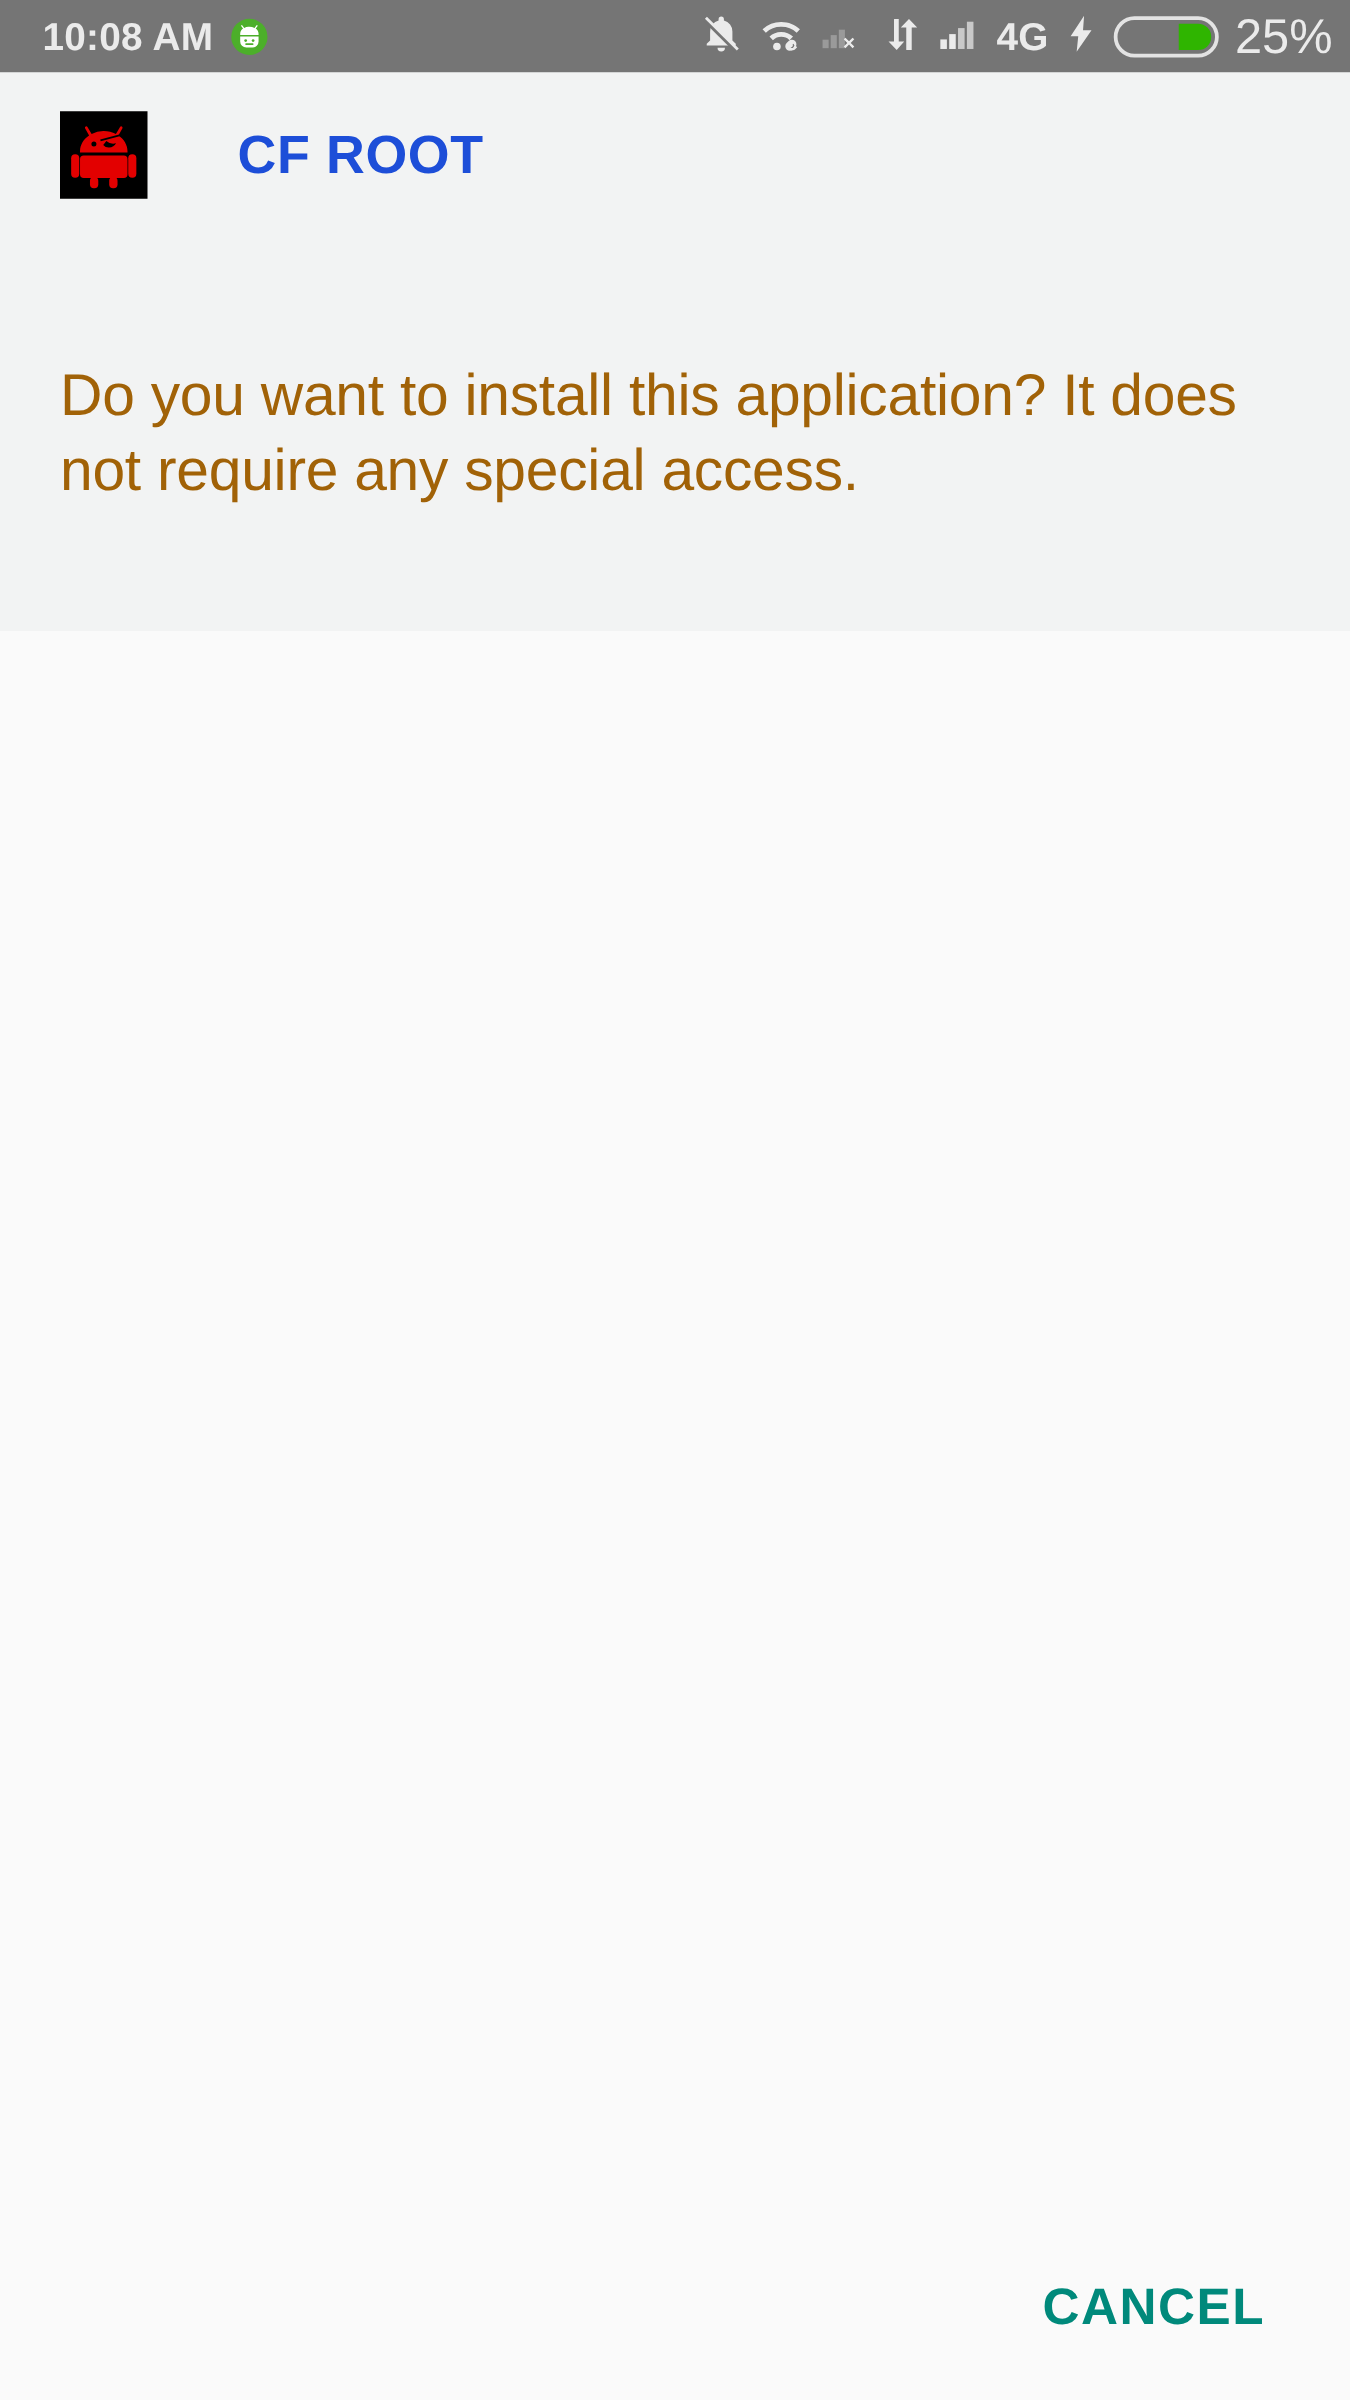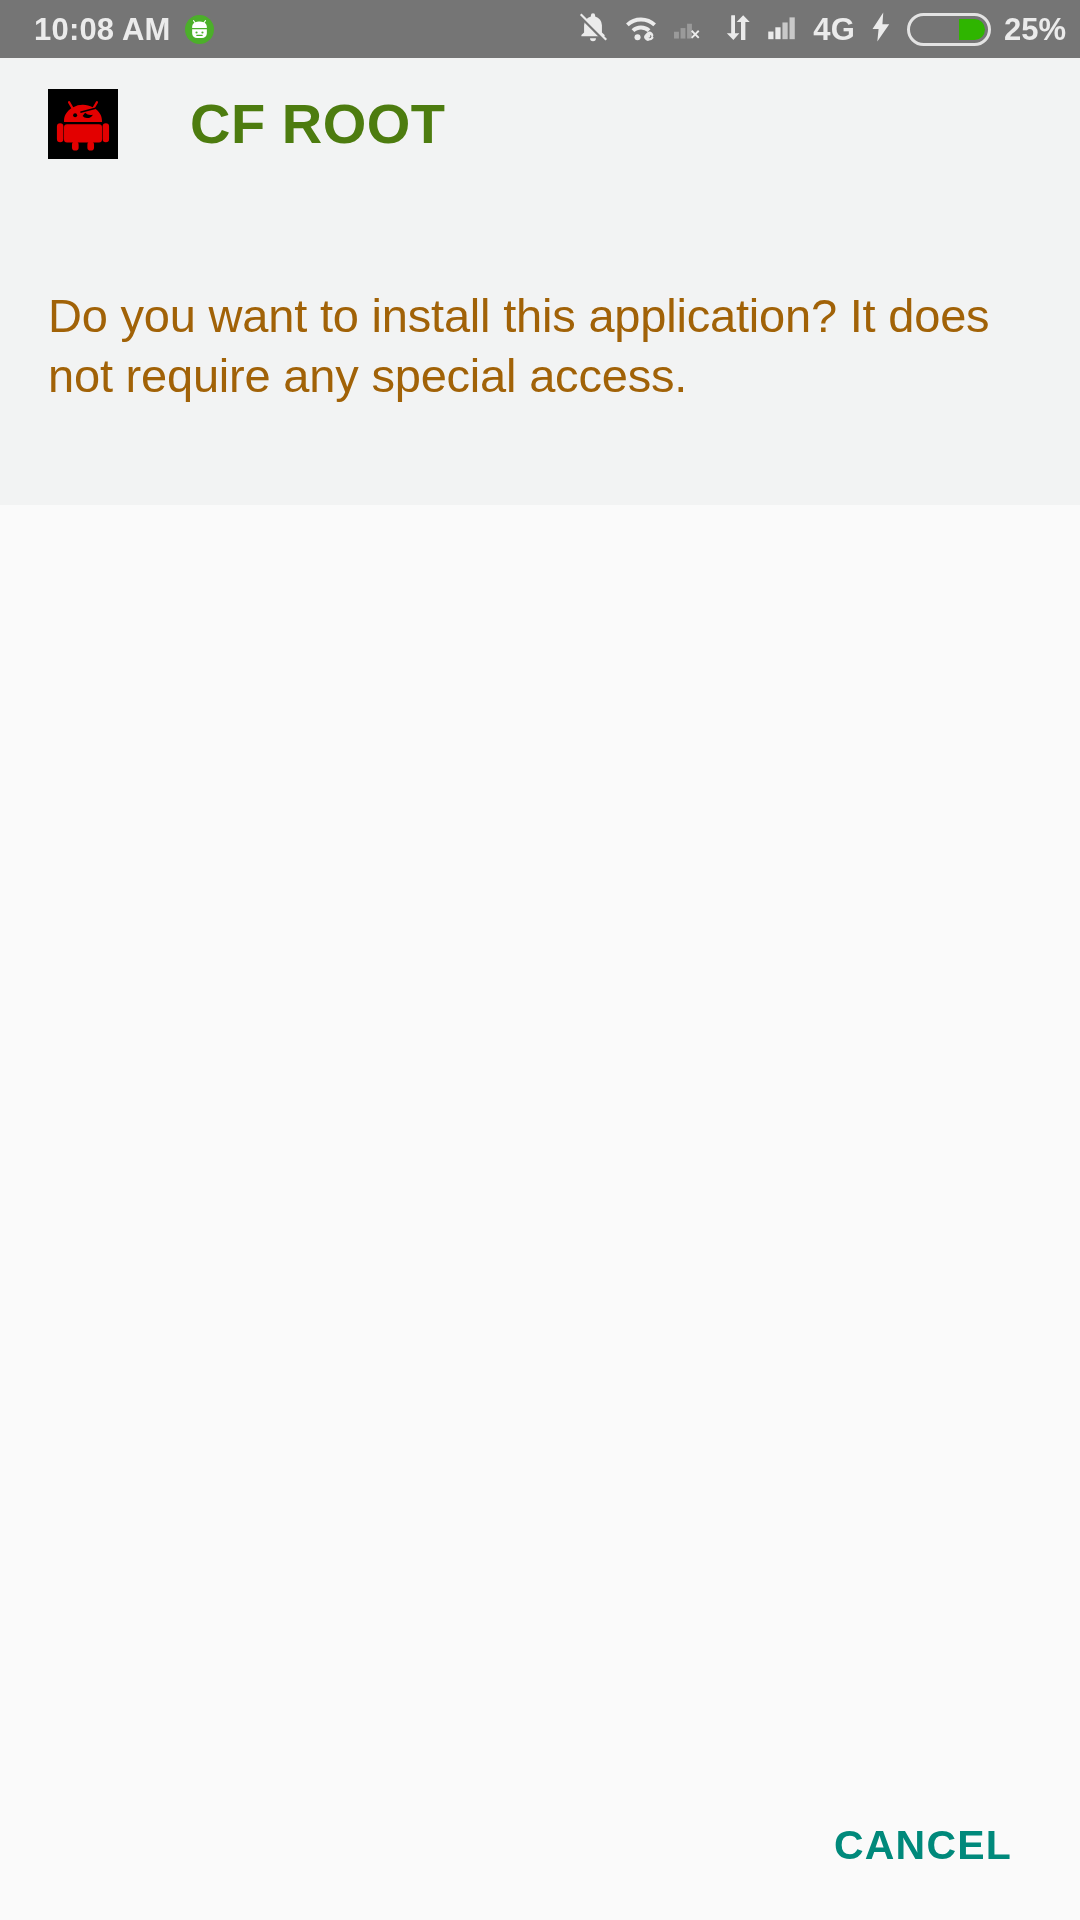--- a/index.html
+++ b/index.html
@@ -35,42 +35,42 @@
   .battery{
     width:84px; height:33px; border:3px solid #e3e3e3; border-radius:17px;
     position:relative; display:flex; align-items:center;
     padding:3px; overflow:hidden;
   }
   .battery-fill{
     position:absolute; right:3px; top:3px; bottom:3px;
     width:26px; background:#2fb500; border-radius:0 12px 12px 0;
   }
   .battery-pct{
-    color:#ebebeb; font-size:31px; font-weight:bold; line-height:1;
+    color:#ebebeb; font-size:39px; font-weight:normal; line-height:1;
     white-space:nowrap;
   }
 
   
   .header-panel{
     position:absolute; top:58px; left:0; width:1080px; height:447px;
     background:#f2f3f3;
   }
   .app-row{
     position:absolute; top:31px; left:48px;
     display:flex; align-items:center;
   }
   .app-icon{
     width:70px; height:70px; background:#000000;
     display:flex; align-items:center; justify-content:center;
     flex:none;
   }
   .app-icon svg{ display:block; }
   .app-title{
     margin-left:72px;
-    font-size:56px; font-weight:bold; color:#4d7c0f;
+    font-size:43px; font-weight:bold; color:#1d4ed8;
     letter-spacing:.5px; white-space:nowrap; line-height:1;
   }
   .dialog-message{
     position:absolute; top:228px; left:48px; width:972px;
     font-size:47px; color:#a16207; line-height:1.28;
     letter-spacing:-.2px;
   }
 
   
   .body-area{

